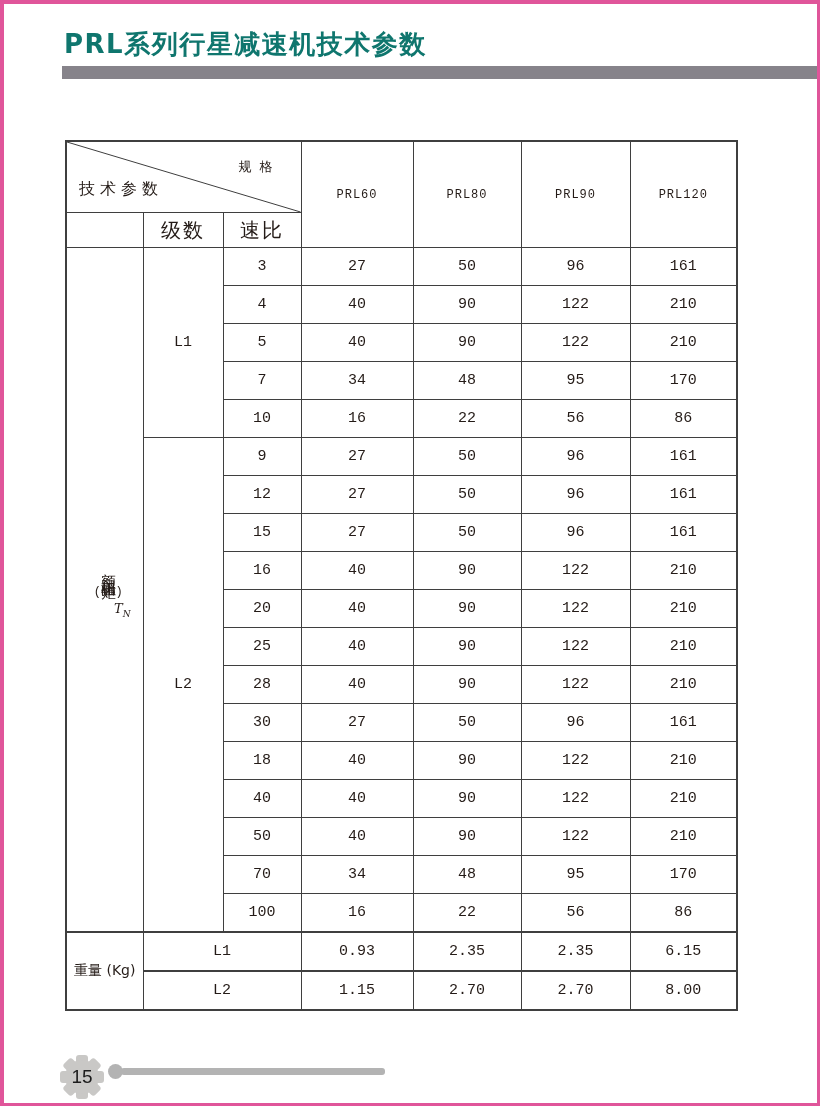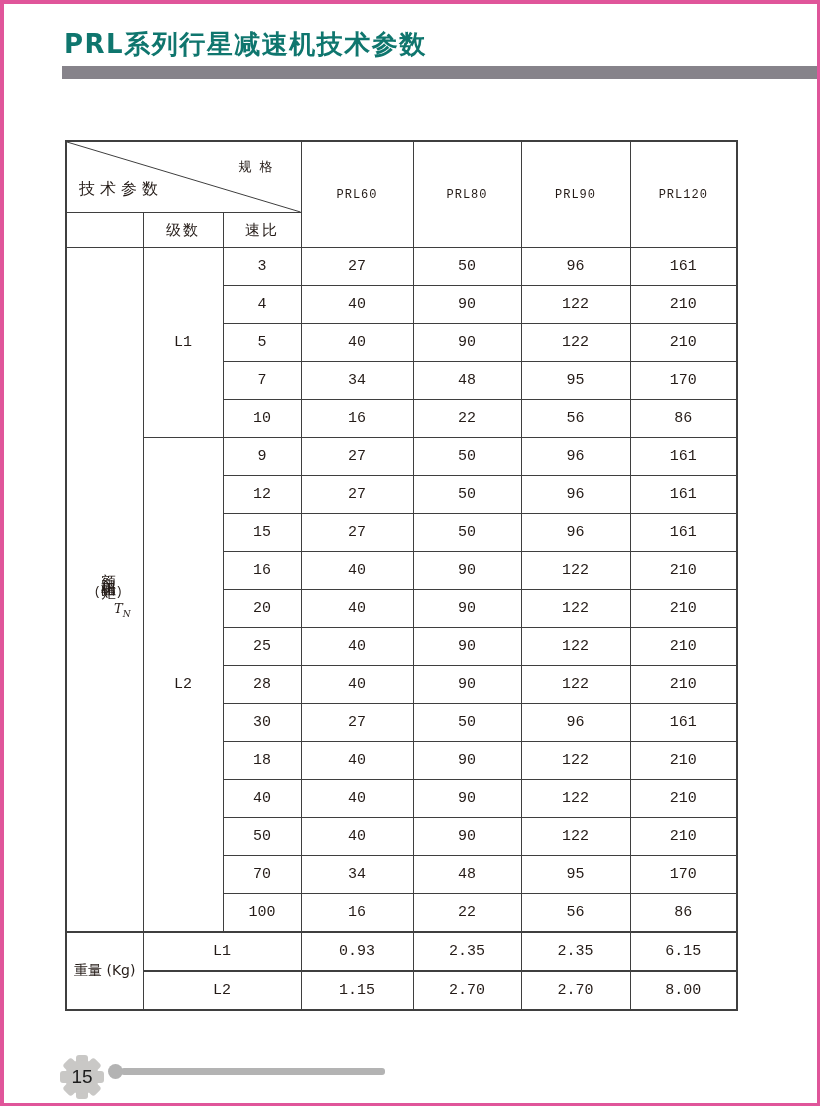--- a/index.html
+++ b/index.html
@@ -25,21 +25,21 @@
   td.shade { background:#d9d6d0; }
   tr.hrow1 td { height:70px; }
   tr.hrow2 td { height:34px; }
   tr.drow td  { height:37px; }
   tr.wrow td  { height:37px; }
   tr.wrow td  { border-top-width:2px; }
 
   .num { font-family:"Liberation Mono","DejaVu Sans Mono",monospace; font-size:15px; }
   td.model { font-family:"Liberation Mono","DejaVu Sans Mono",monospace;
              font-size:12px; letter-spacing:1px; }
-  td.subh  { font-size:15px; letter-spacing:2px;margin-top:44px; }
+  td.subh  { font-size:20px; letter-spacing:2px;margin-top:44px; }
 
   
   td.diag { position:relative; }
   td.diag svg { position:absolute; left:0; top:0; width:100%; height:100%; }
   .diag-spec  { position:absolute; right:20px; top:16px; font-size:13px; letter-spacing:8px; }
   .diag-param { position:absolute; left:12px; bottom:12px; font-size:16px; letter-spacing:5px; }
 
   
   td.stage { background:#d9d6d0; }
   td.torque { background:#ffffff; }

